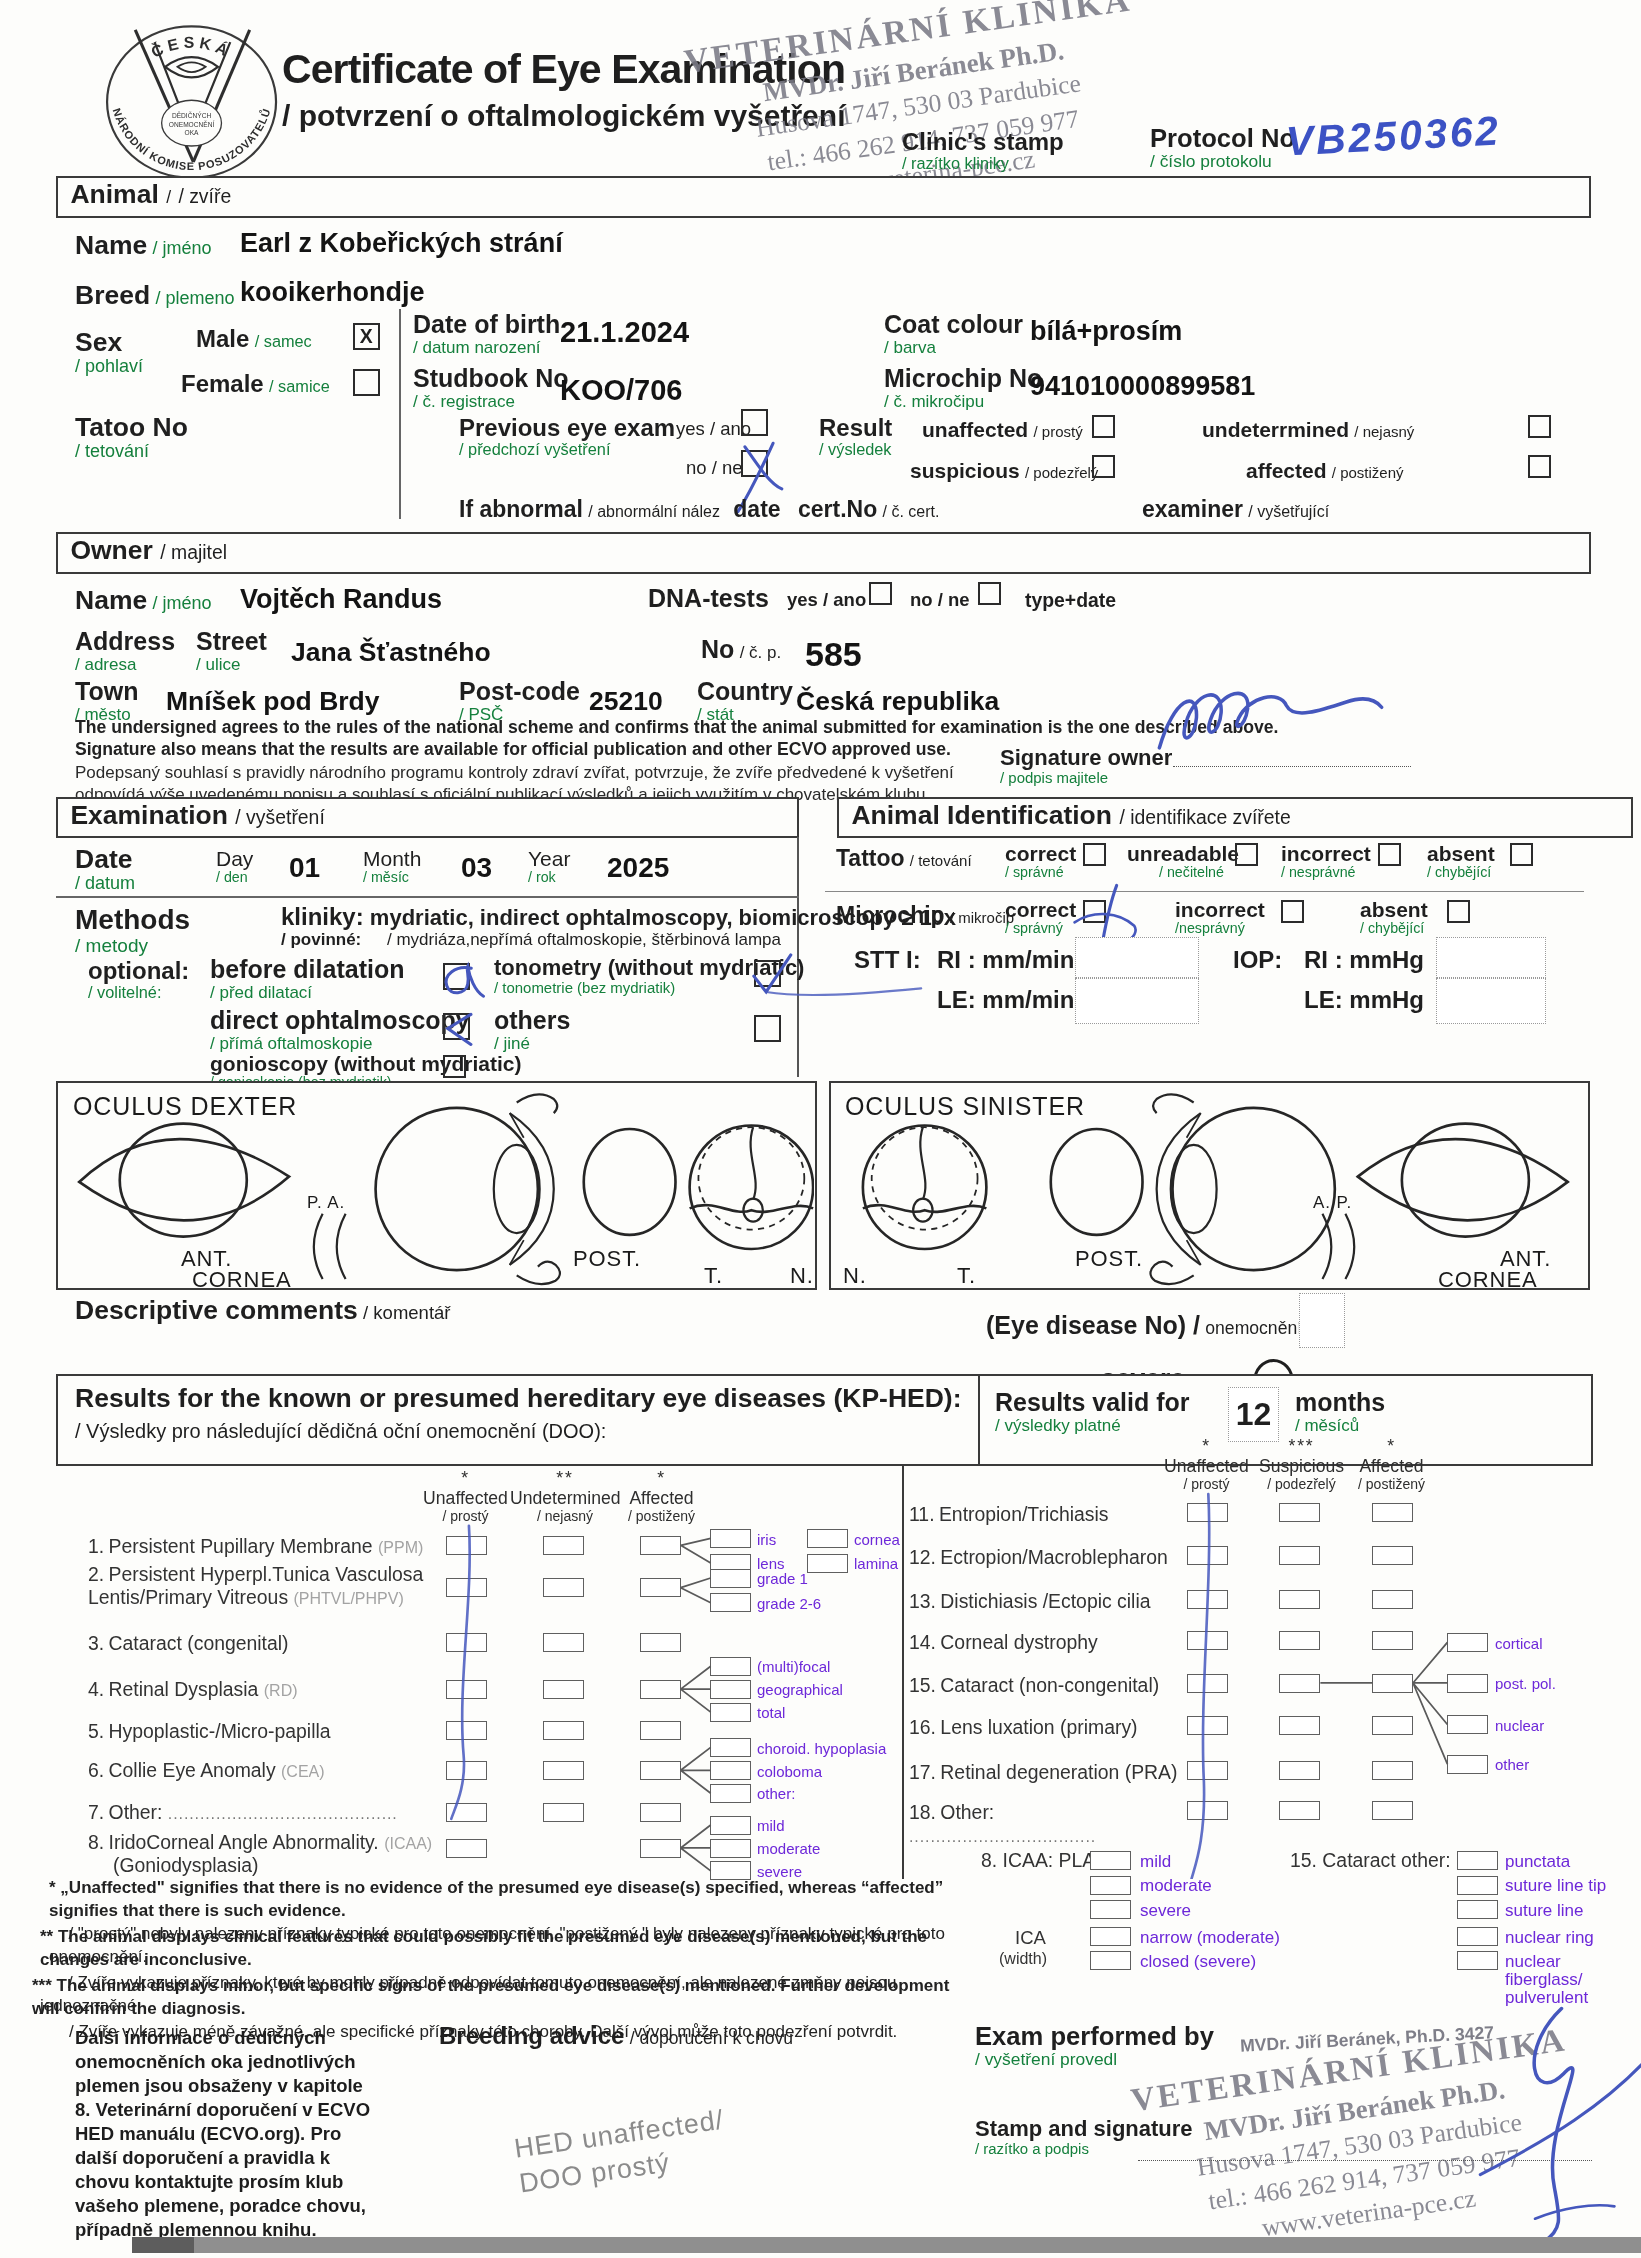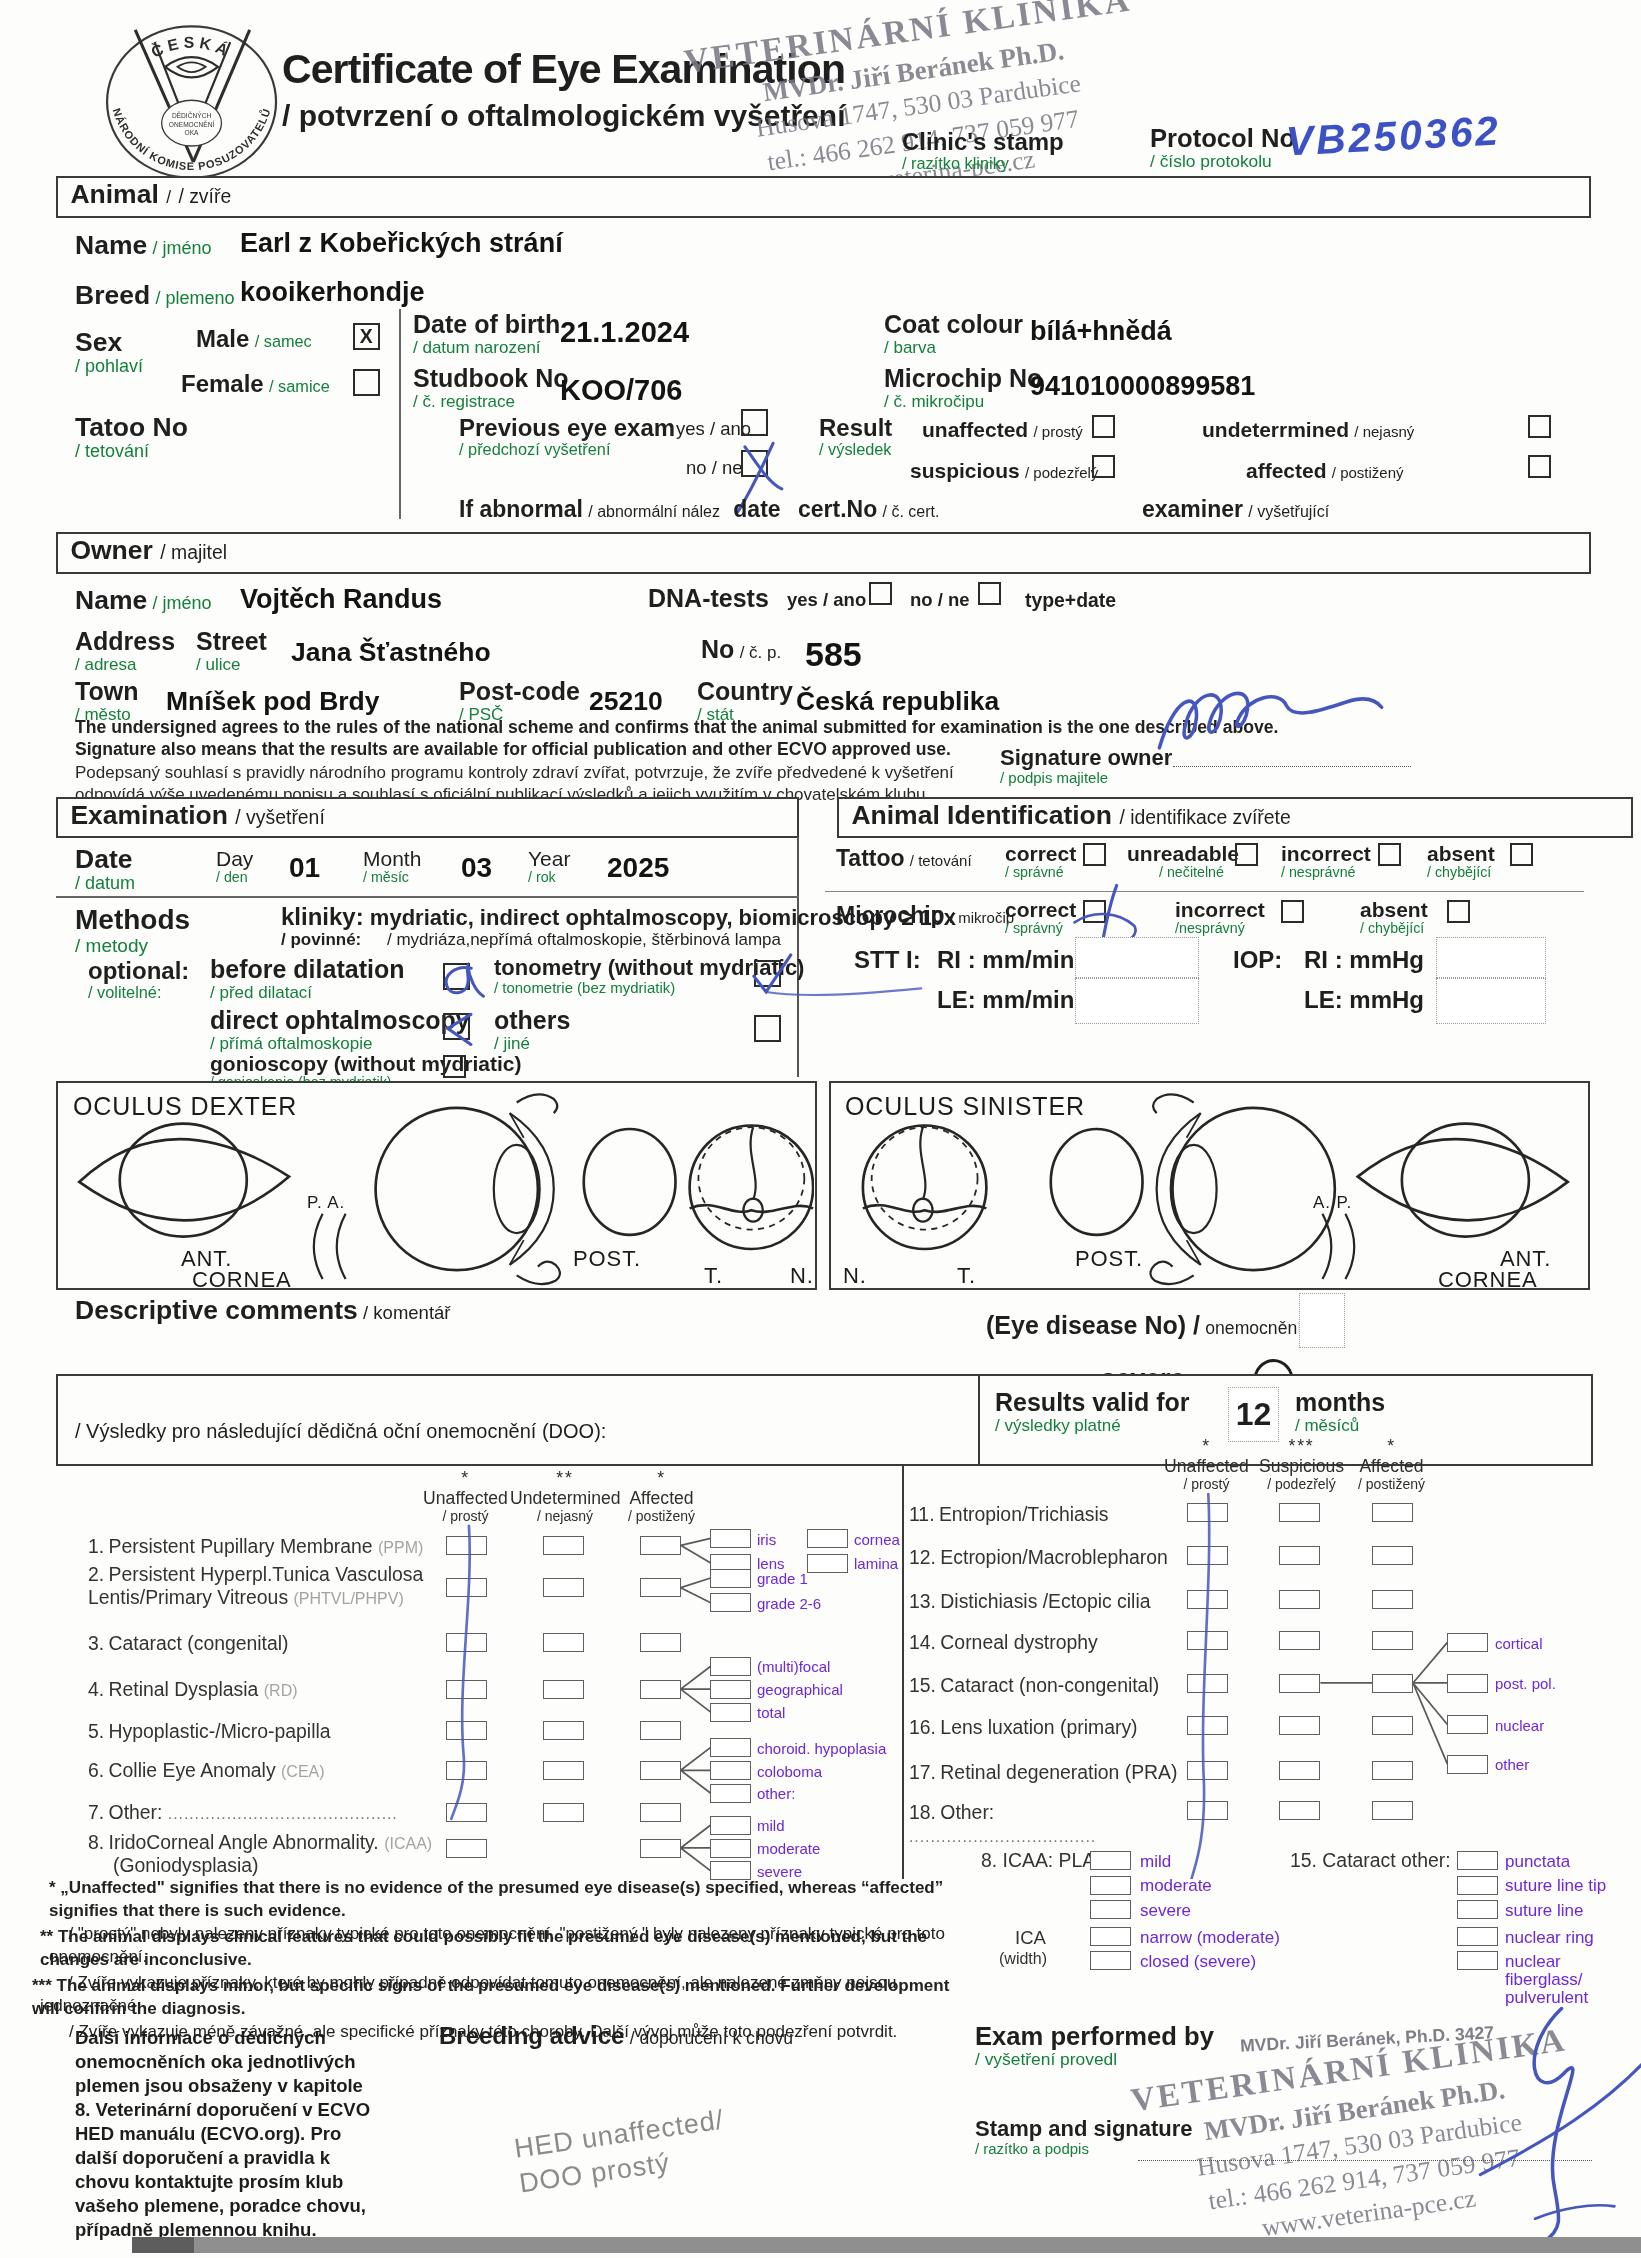--- a/index.html
+++ b/index.html
@@ -127,21 +127,21 @@
   <div class="lab" style="left:413px;top:365px;font-size:25px;">
     <span class="en">Studbook No</span>
     <span class="cz">/ č. registrace</span>
   </div>
   <div class="val" style="left:560px;top:374px;font-size:29px;">KOO/706</div>
 
   <div class="lab" style="left:884px;top:311px;font-size:25px;">
     <span class="en">Coat colour</span>
     <span class="cz">/ barva</span>
   </div>
-  <div class="val" style="left:1030px;top:316px;font-size:27px;">bílá+hnědá</div>
+  <div class="val" style="left:1030px;top:316px;font-size:27px;">bílá+prosím</div>
 
   <div class="lab" style="left:884px;top:365px;font-size:25px;">
     <span class="en">Microchip No</span>
     <span class="cz">/ č. mikročipu</span>
   </div>
   <div class="val" style="left:1030px;top:371px;font-size:27px;">941010000899581</div>
 
   <div class="lab" style="left:75px;top:413px;font-size:26.5px;">
     <span class="en">Tatoo No</span>
     <span class="cz">/ tetování</span>
@@ -436,20 +436,21 @@
   <div class="abs inl" style="left:986px;top:1311px;font-size:25px;font-weight:700;">
     <span>(Eye disease No) /</span><span class="cz" style="font-weight:400;font-size:17.6px;">onemocnění č.:</span>
   </div>
   <div class="fieldbox" style="left:1299px;top:1293px;width:46px;height:55px;"></div>
   <div class="abs inl" style="left:1101px;top:1363px;font-size:26.5px;font-weight:700;">
     <span>severe</span><span class="cz" style="font-weight:400;font-size:17px;">/ závažný</span>
   </div>
   <div class="abs" style="left:1253px;top:1359px;width:35px;height:39px;border:3.1px solid #1f1f1f;border-radius:50%;"></div>
 
   <div class="band" style="left:56px;top:1374px;width:1537px;height:92px;border-width:2.6px;"></div>
+  <div class="abs" style="left:75px;top:1383px;font-size:26.5px;font-weight:700;">Results for the known or presumed hereditary eye diseases (KP-HED):</div>
   <div class="abs" style="left:75px;top:1420px;font-size:20px;">/ Výsledky pro následující dědičná oční onemocnění (DOO):</div>
   <div class="vline" style="left:978px;top:1374px;height:92px;background:#3a3a3a;"></div>
   <div class="lab" style="left:995px;top:1389px;font-size:25px;">
     <span class="en">Results valid for</span>
     <span class="cz">/ výsledky platné</span>
   </div>
   <div class="fieldbox" style="left:1228px;top:1387px;width:51px;height:55px;text-align:center;font-size:32px;font-weight:700;line-height:53px;"><span>12</span></div>
   <div class="lab" style="left:1295px;top:1389px;font-size:25px;">
     <span class="en">months</span>
     <span class="cz">/ měsíců</span>

